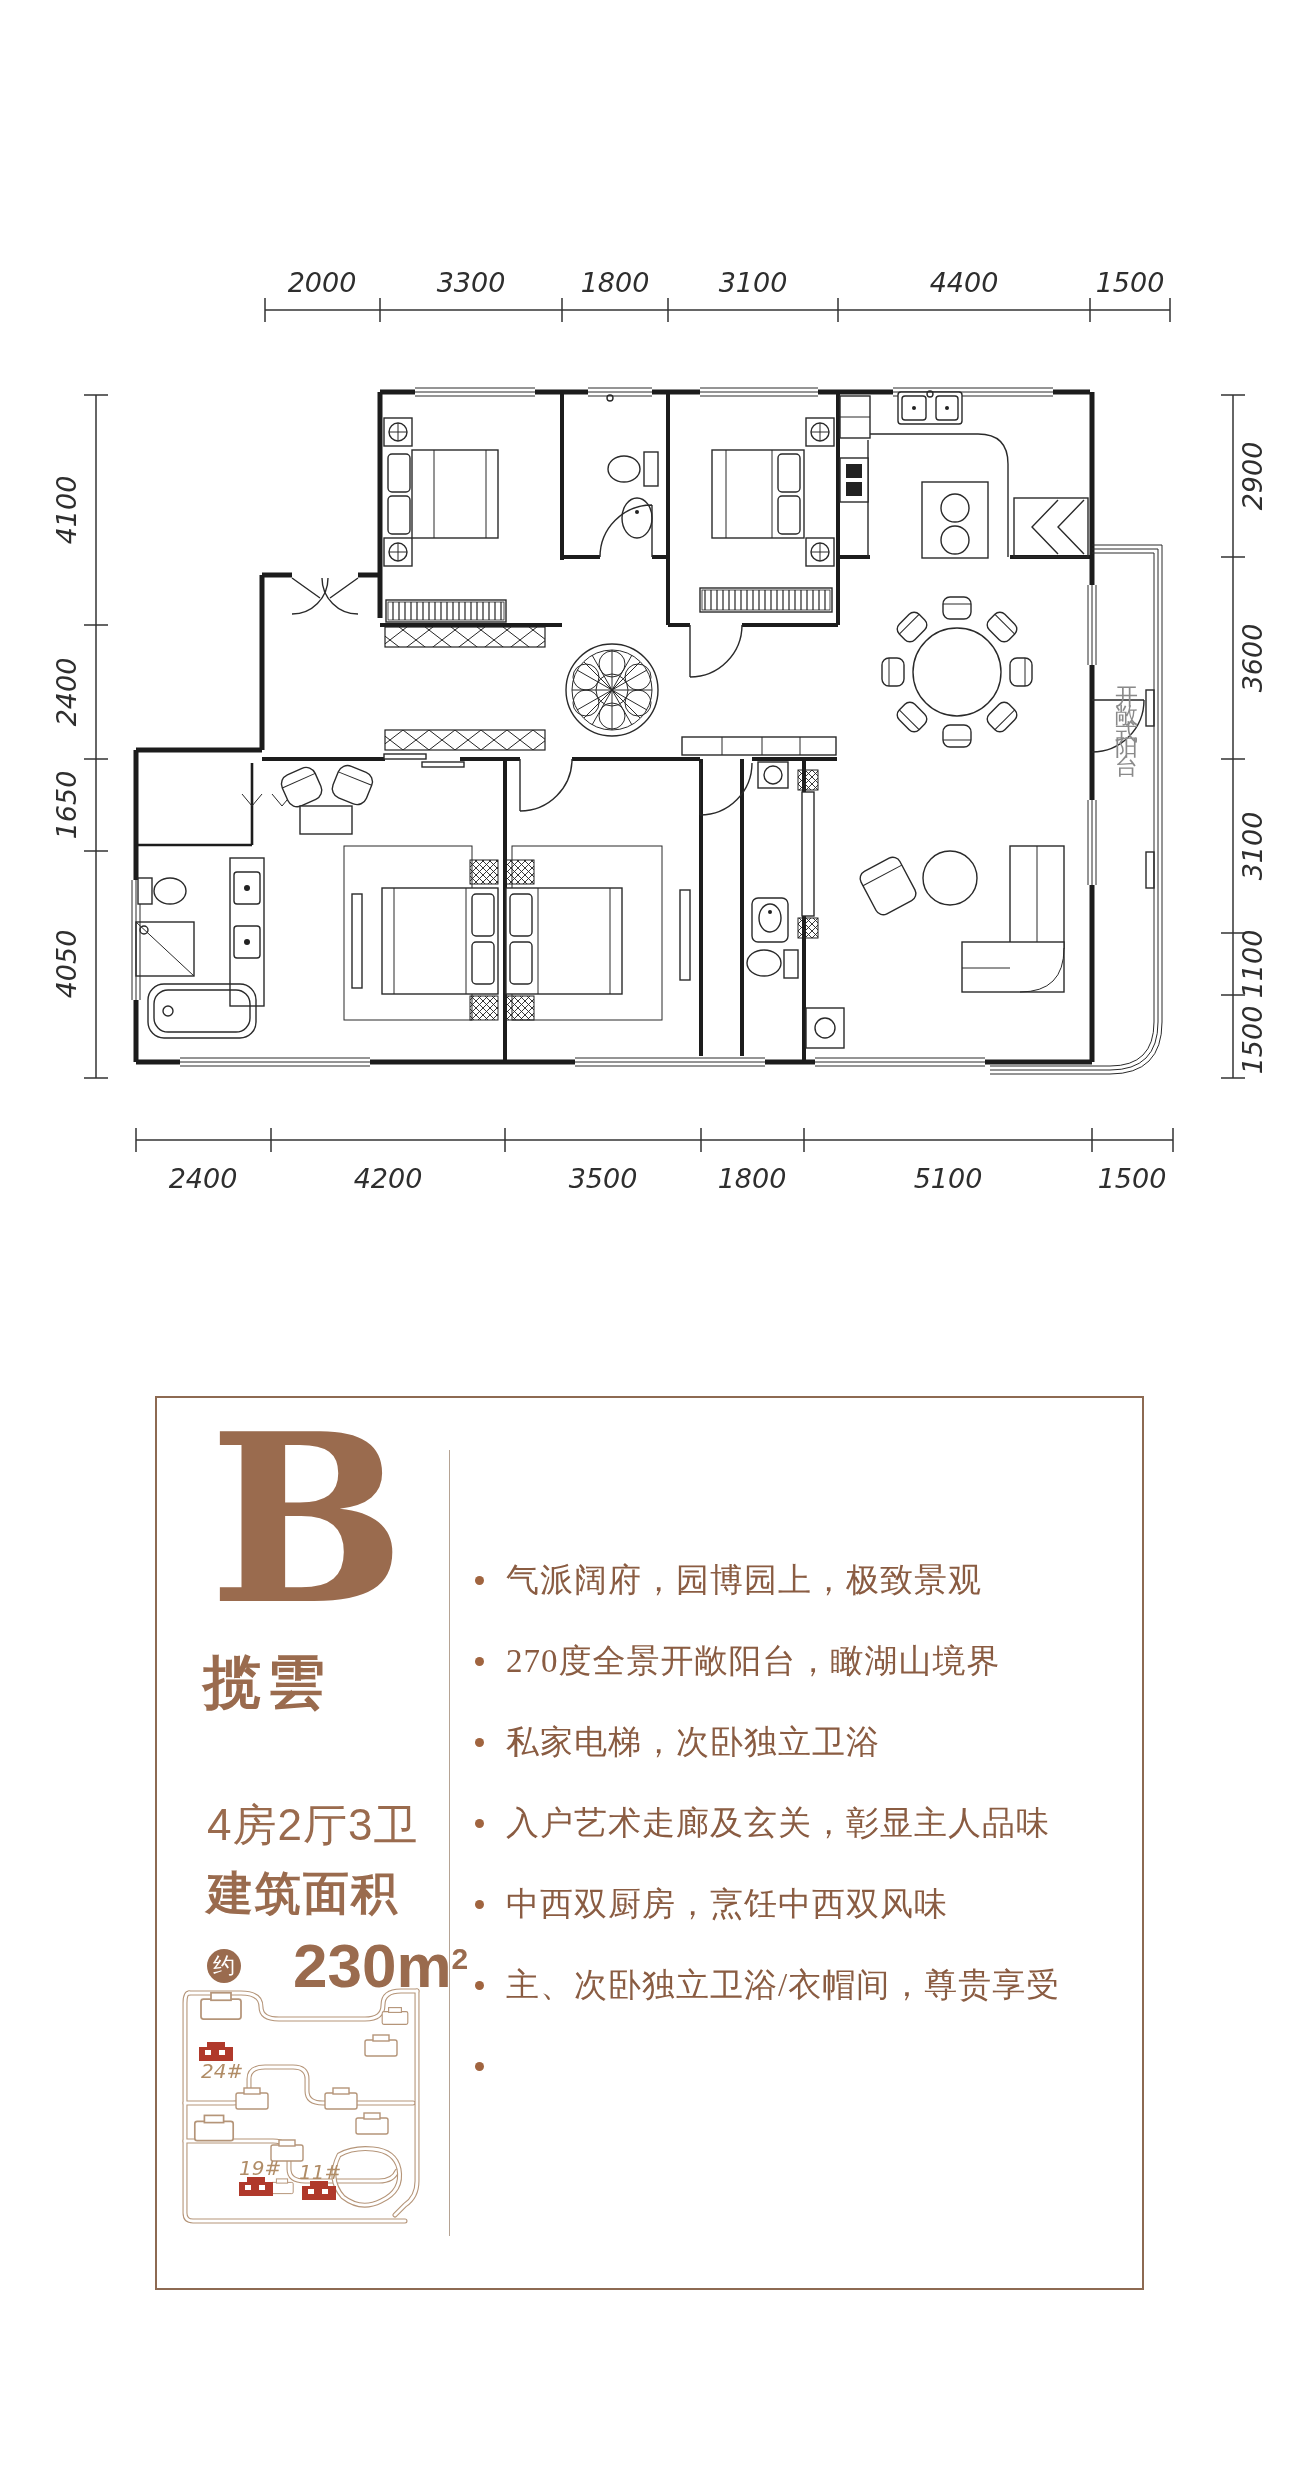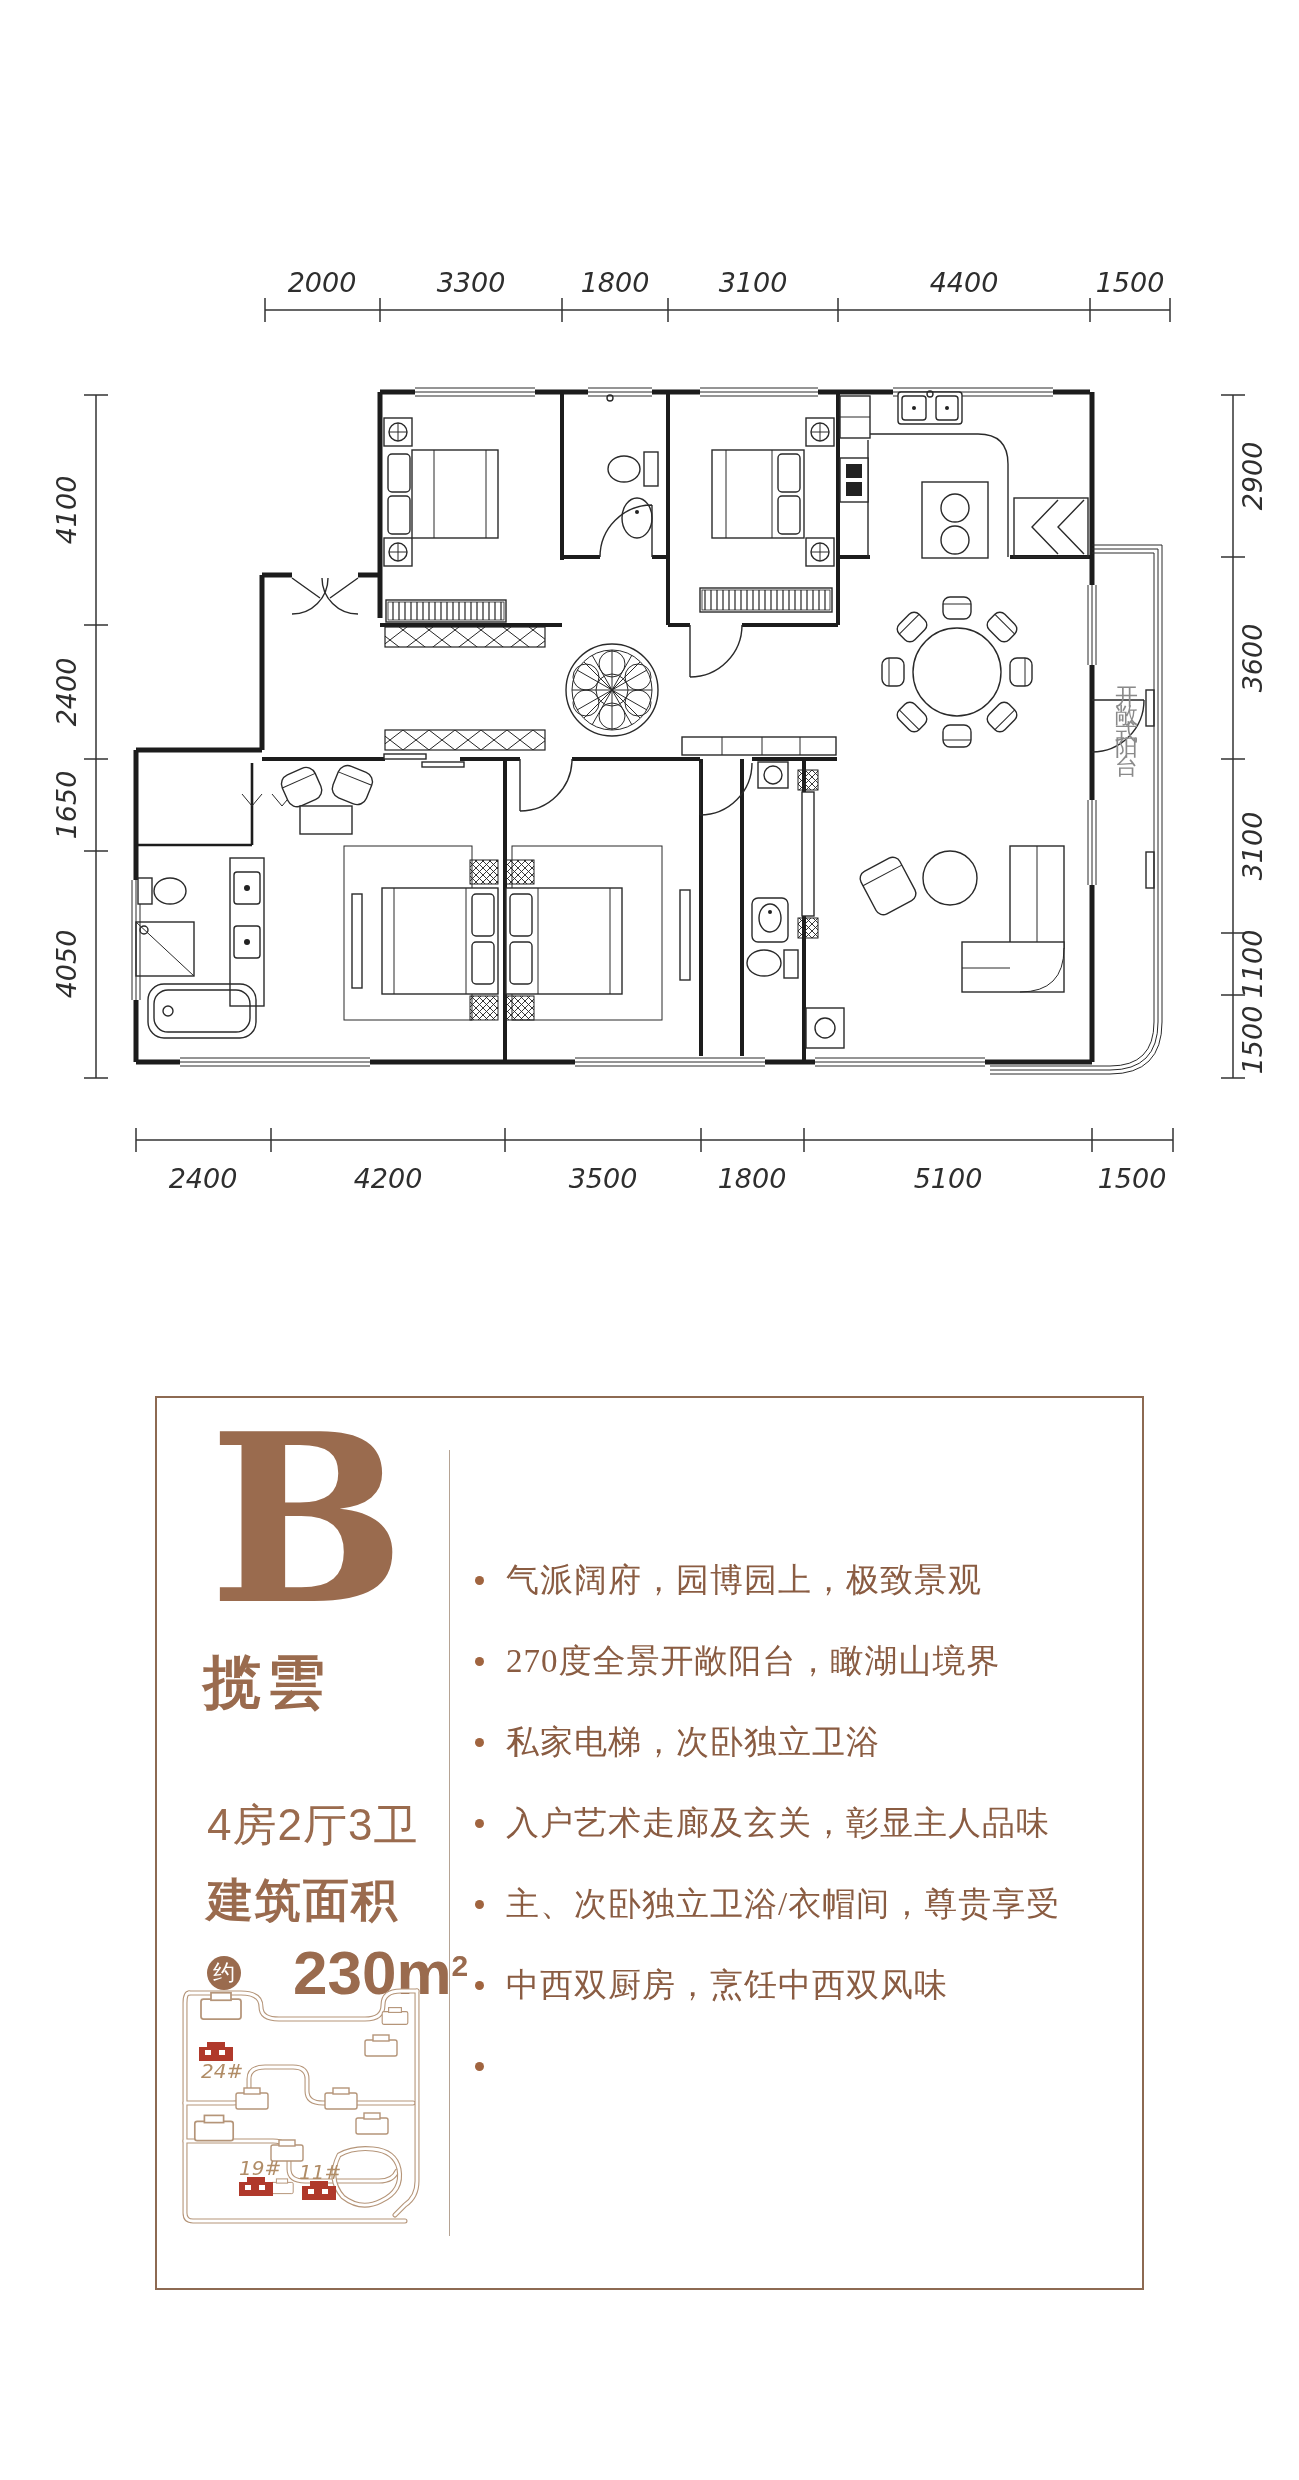--- a/index.html
+++ b/index.html
@@ -19,21 +19,21 @@
      writing-mode:vertical-rl;text-orientation:upright;letter-spacing:17px;
      font-size:23px;color:#8a8a8a;}
   #card{position:absolute;left:155px;top:1396px;width:989px;height:894px;
         border:2px solid #8d6a52;box-sizing:border-box;}
   #unit-letter{position:absolute;left:40px;top:6px;width:220px;text-align:center;
         font-family:"DejaVu Serif",serif;font-weight:bold;font-size:232px;line-height:1;color:#9a6b4e;}
   #unit-name{position:absolute;left:46px;top:246px;font-size:58px;font-weight:bold;
         letter-spacing:6px;color:#9a6b4e;}
   #specs{position:absolute;left:50px;top:398px;color:#9a6b4e;}
   #spec-rooms{font-size:44px;font-weight:normal;letter-spacing:1px;}
-  #spec-area-label{font-size:46px;font-weight:bold;letter-spacing:2px;margin-top:15px;}
+  #spec-area-label{font-size:46px;font-weight:bold;letter-spacing:2px;margin-top:8px;}
   #area-line{display:flex;align-items:center;margin-top:10px;}
   #area-approx{width:34px;height:34px;border-radius:50%;background:#9a6b4e;color:#fff;
         font-size:22px;display:flex;align-items:center;justify-content:center;margin-right:4px;}
   #area-value{font-size:62px;font-weight:bold;line-height:1;margin-left:48px;}
   #area-sup{font-size:30px;font-weight:bold;vertical-align:18px;}
   #divider{position:absolute;left:292px;top:52px;width:1px;height:786px;background:#b5a394;}
   #features{position:absolute;left:318px;top:142px;width:660px;list-style:none;margin:0;padding:0;}
   #features li{height:81px;display:flex;align-items:center;}
   #features .dot{width:9px;height:9px;border-radius:50%;background:#a0643f;margin-right:22px;flex:0 0 auto;}
   #features .txt{font-family:"Liberation Serif",serif;font-size:33px;letter-spacing:1px;color:#8a5c42;white-space:nowrap;}
@@ -375,25 +375,25 @@
     <li>
           <span class="dot"></span>
           <span class="txt">私家电梯，次卧独立卫浴</span>
         </li>
     <li>
           <span class="dot"></span>
           <span class="txt">入户艺术走廊及玄关，彰显主人品味</span>
         </li>
     <li>
           <span class="dot"></span>
+          <span class="txt">中西双厨房，烹饪中西双风味</span>
+        </li>
+    <li>
+          <span class="dot"></span>
           <span class="txt">主、次卧独立卫浴/衣帽间，尊贵享受</span>
-        </li>
-    <li>
-          <span class="dot"></span>
-          <span class="txt">中西双厨房，烹饪中西双风味</span>
         </li>
     <li>
           <span class="dot"></span>
         </li>
   </ul>
 
   <svg id="minimap" width="250" height="248" viewBox="0 0 250 248">
     <defs>
       <g id="mb">
         <rect x="-16" y="-8" width="32" height="16" rx="2" class="mb"></rect>

